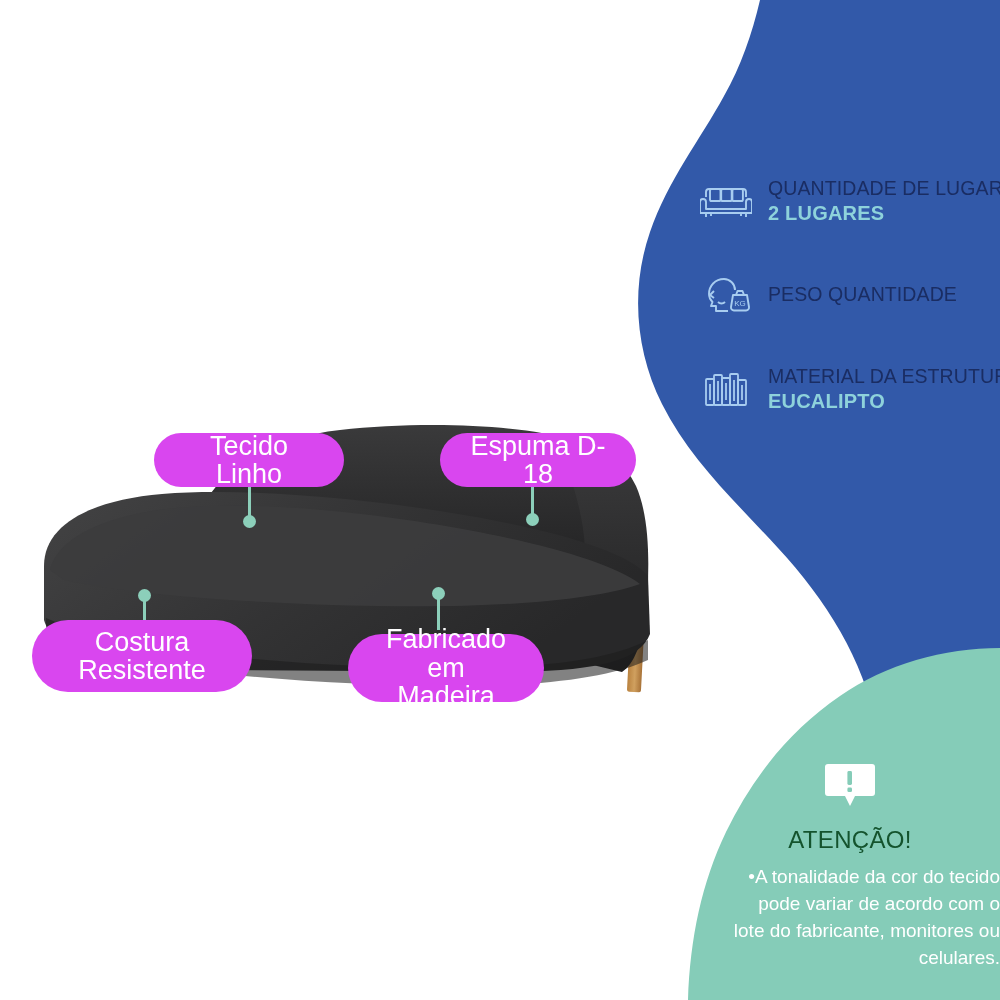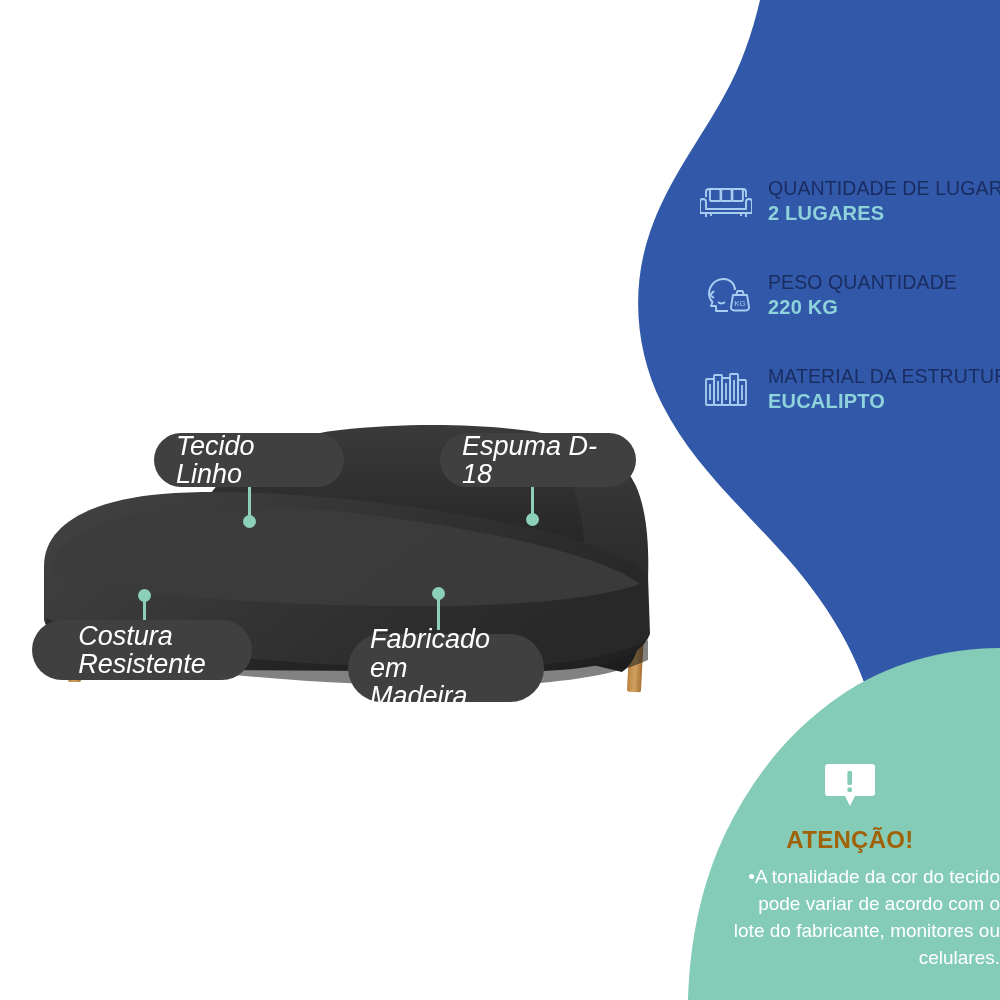--- a/index.html
+++ b/index.html
@@ -77,22 +77,22 @@
     width: 300px;
     text-align: center;
   }
   .attention-icon {
     width: 56px;
     height: 52px;
     margin: 0 auto 14px auto;
   }
   .attention-title {
     font-size: 24px;
-    font-weight: bold;
-    color: #a16207;
+    font-weight: normal;
+    color: #14532d;
     letter-spacing: 0.3px;
     margin-bottom: 10px;
   }
   .attention-body {
     font-size: 19px;
     color: #ffffff;
     line-height: 1.42;
     text-align: right;
     padding-left: 30px;
   }
@@ -100,32 +100,32 @@
     color: #ffffff;
     font-size: 19px;
   }
 
   
   .callout {
     position: absolute;
   }
   .pill {
     position: absolute;
-    background: #404040;
+    background: #d946ef;
     border-radius: 999px;
     color: #ffffff;
     font-size: 27px;
     display: flex;
     align-items: center;
     justify-content: center;
+    text-align: center;
     line-height: 1.05;
     padding: 0 22px;
     box-sizing: border-box;
     white-space: pre-line;
-    font-style: italic;
   }
   .leader {
     position: absolute;
     background: #8ccfba;
     width: 3px;
   }
   .dot {
     position: absolute;
     width: 13px;
     height: 13px;
@@ -222,21 +222,21 @@
 
   <div class="callout">
     <div class="leader" style="left:531px; top:487px; height:34px;"></div>
     <div class="dot" style="left:526px; top:513px;"></div>
     <div class="pill" style="left:440px; top:433px; width:196px; height:54px;">Espuma D-18</div>
   </div>
 
   <div class="callout">
     <div class="leader" style="left:143px; top:596px; height:32px;"></div>
     <div class="dot" style="left:138px; top:589px;"></div>
-    <div class="pill" style="left:32px; top:620px; width:220px; height:60px;">Costura
+    <div class="pill" style="left:32px; top:620px; width:220px; height:72px;">Costura
 Resistente</div>
   </div>
 
   <div class="callout">
     <div class="leader" style="left:437px; top:596px; height:34px;"></div>
     <div class="dot" style="left:432px; top:587px;"></div>
     <div class="pill" style="left:348px; top:634px; width:196px; height:68px;">Fabricado em
 Madeira</div>
   </div>
 
@@ -266,21 +266,20 @@
           <path d="M24 10 c6 0 11 5 11 11"></path>
           <path d="M14 22 l-4 4 l4 3"></path>
           <path d="M18 33 c2 2 5 2 7 0"></path>
           <path d="M36 26 l1.5 -4 h5 L44 26"></path>
           <path d="M33 26 h14 l2 12 a3 3 0 0 1 -3 3.5 H34 a3 3 0 0 1 -3 -3.5 z"></path>
           <text x="40" y="37" font-size="8" fill="#a8cdf0" stroke="none" text-anchor="middle" font-family="Liberation Sans, sans-serif">KG</text>
         </svg>
       </div>
       <div class="spec-text">
         <div class="spec-title">PESO QUANTIDADE</div>
-        <div class="spec-value">220 KG</div>
       </div>
     </div>
 
     <div class="spec-row">
       <div class="spec-icon">
         <svg viewBox="0 0 52 52" width="52" height="52" fill="none" stroke="#a8cdf0" stroke-width="1.8" stroke-linejoin="round">
           <rect x="6" y="16" width="8" height="26" rx="1"></rect>
           <rect x="14" y="12" width="8" height="30" rx="1"></rect>
           <rect x="22" y="15" width="8" height="27" rx="1"></rect>
           <rect x="30" y="11" width="8" height="31" rx="1"></rect>

